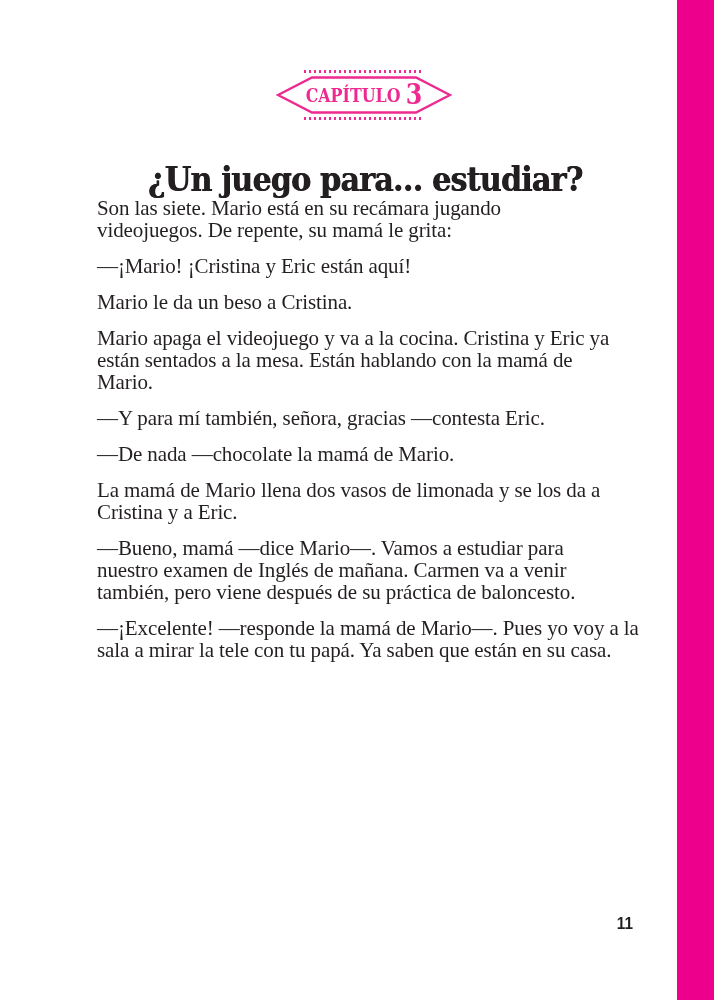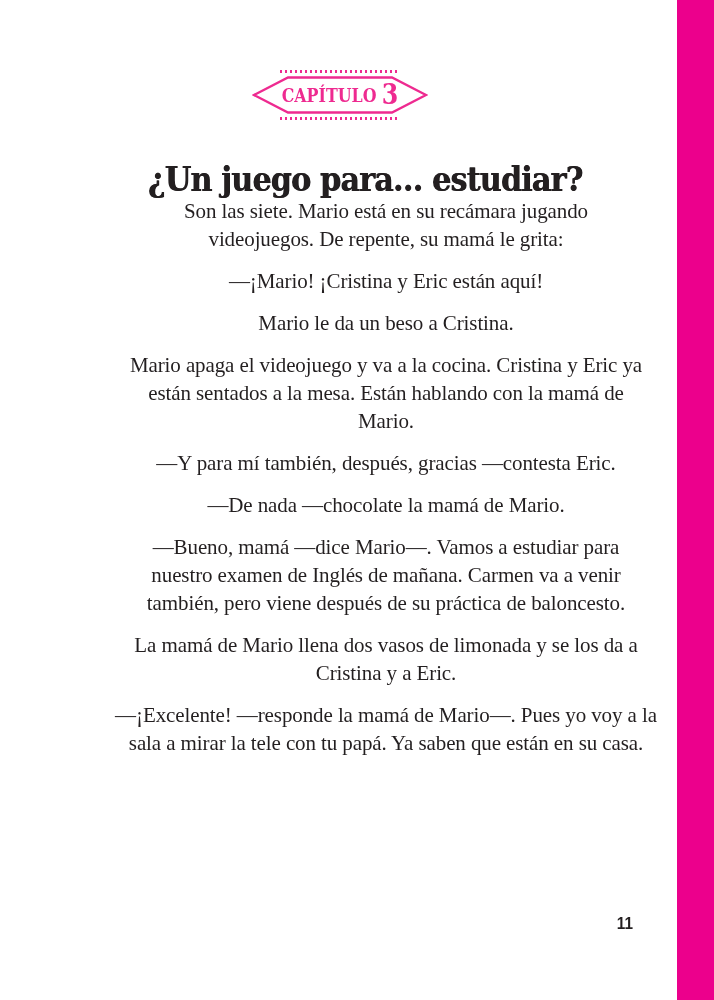--- a/index.html
+++ b/index.html
@@ -21,21 +21,21 @@
     position: absolute;
     left: 677px;
     top: 0;
     width: 37px;
     height: 1000px;
     background: #ec008c;
   }
   
   .badge-wrap {
     position: absolute;
-    left: 252px;
+    left: 276px;
     top: 62px;
     width: 176px;
     height: 64px;
   }
   .dotted-rule {
     position: absolute;
     left: 28px;
     width: 120px;
     height: 3px;
     background: repeating-linear-gradient(90deg, #ee2a90 0 2px, transparent 2px 5px);
@@ -96,24 +96,23 @@
   
   .body-text {
     position: absolute;
     left: 97px;
     top: 197px;
     width: 578px;
   }
   .para {
     margin: 0 0 14px 0;
     font-size: 21px;
-    line-height: 28px;
+    line-height: 22px;
     white-space: pre-line;
     letter-spacing: -0.1px;
-    text-align: center;
   }
   
   .folio {
     position: absolute;
     left: 97px;
     top: 914px;
     width: 536px;
     text-align: right;
     font-family: "Liberation Sans", sans-serif;
     font-weight: 700;
@@ -147,26 +146,26 @@
   <h1 class="title">¿Un juego para… estudiar?</h1>
 
   <div class="body-text">
     <p class="para">Son las siete. Mario está en su recámara jugando
 videojuegos. De repente, su mamá le grita:</p>
     <p class="para">—¡Mario! ¡Cristina y Eric están aquí!</p>
     <p class="para">Mario le da un beso a Cristina.</p>
     <p class="para">Mario apaga el videojuego y va a la cocina. Cristina y Eric ya
 están sentados a la mesa. Están hablando con la mamá de
 Mario.</p>
-    <p class="para">—Y para mí también, después, gracias —contesta Eric.</p>
+    <p class="para">—Y para mí también, señora, gracias —contesta Eric.</p>
     <p class="para">—De nada —chocolate la mamá de Mario.</p>
+    <p class="para">La mamá de Mario llena dos vasos de limonada y se los da a
+Cristina y a Eric.</p>
     <p class="para">—Bueno, mamá —dice Mario—. Vamos a estudiar para
 nuestro examen de Inglés de mañana. Carmen va a venir
 también, pero viene después de su práctica de baloncesto.</p>
-    <p class="para">La mamá de Mario llena dos vasos de limonada y se los da a
-Cristina y a Eric.</p>
     <p class="para">—¡Excelente! —responde la mamá de Mario—. Pues yo voy a la
 sala a mirar la tele con tu papá. Ya saben que están en su casa.</p>
   </div>
 
   <div class="folio">11</div>
 
 </div>
 
 </body></html>

